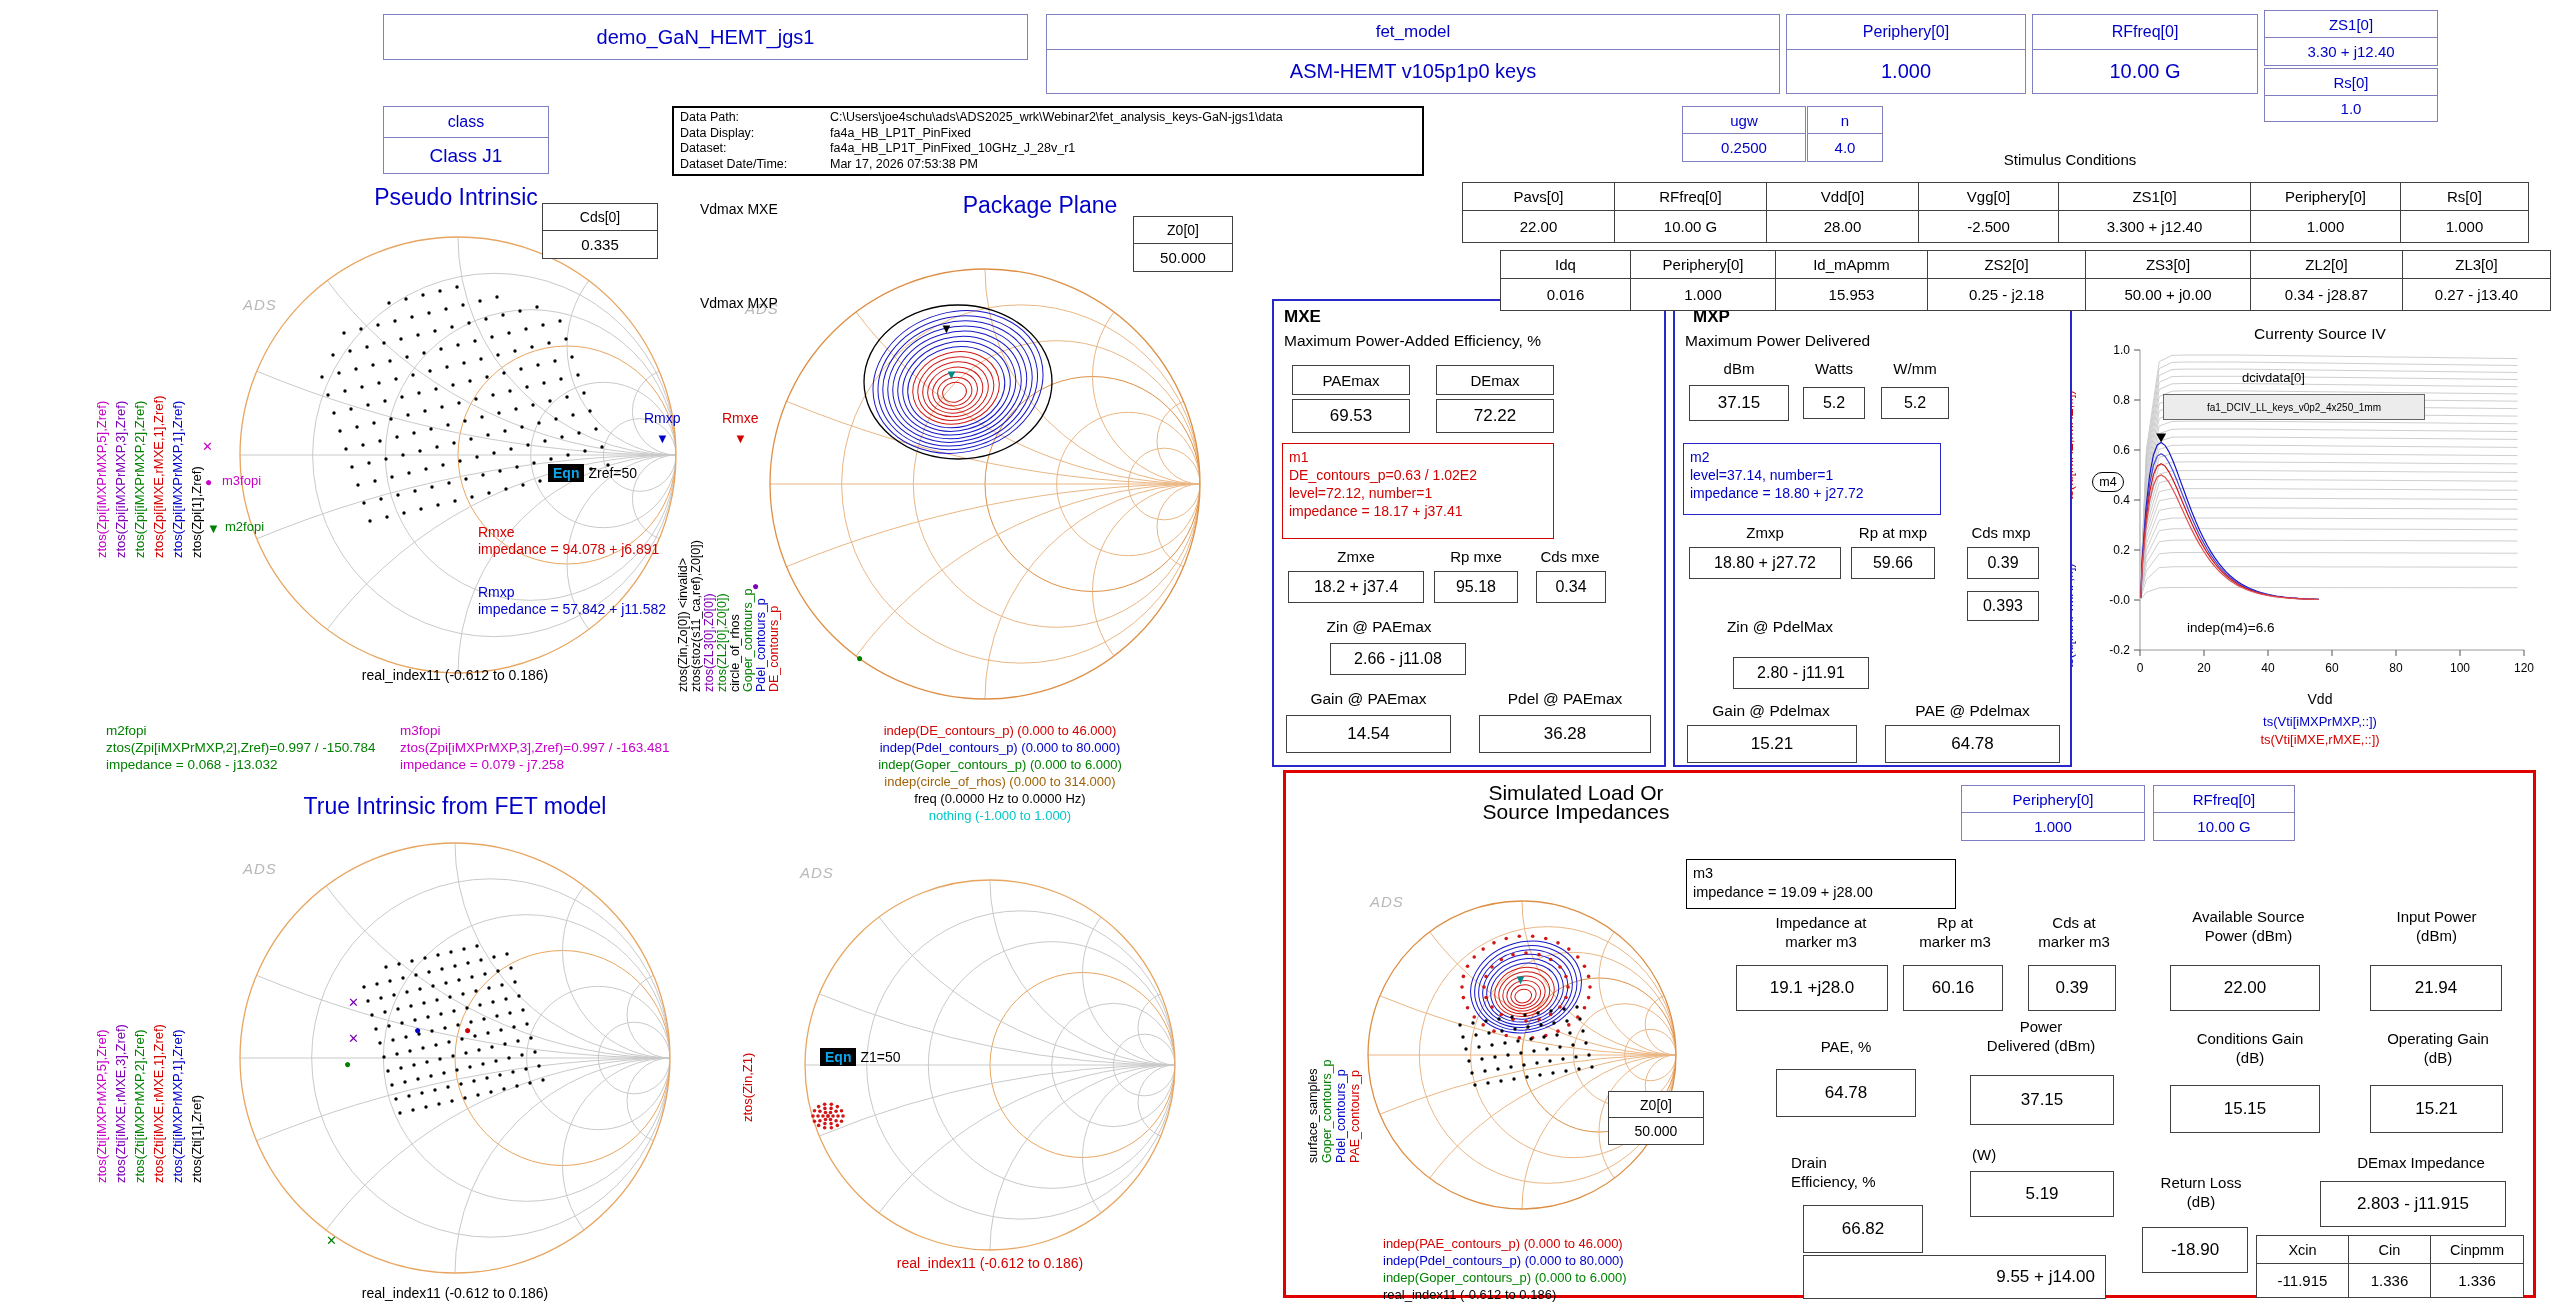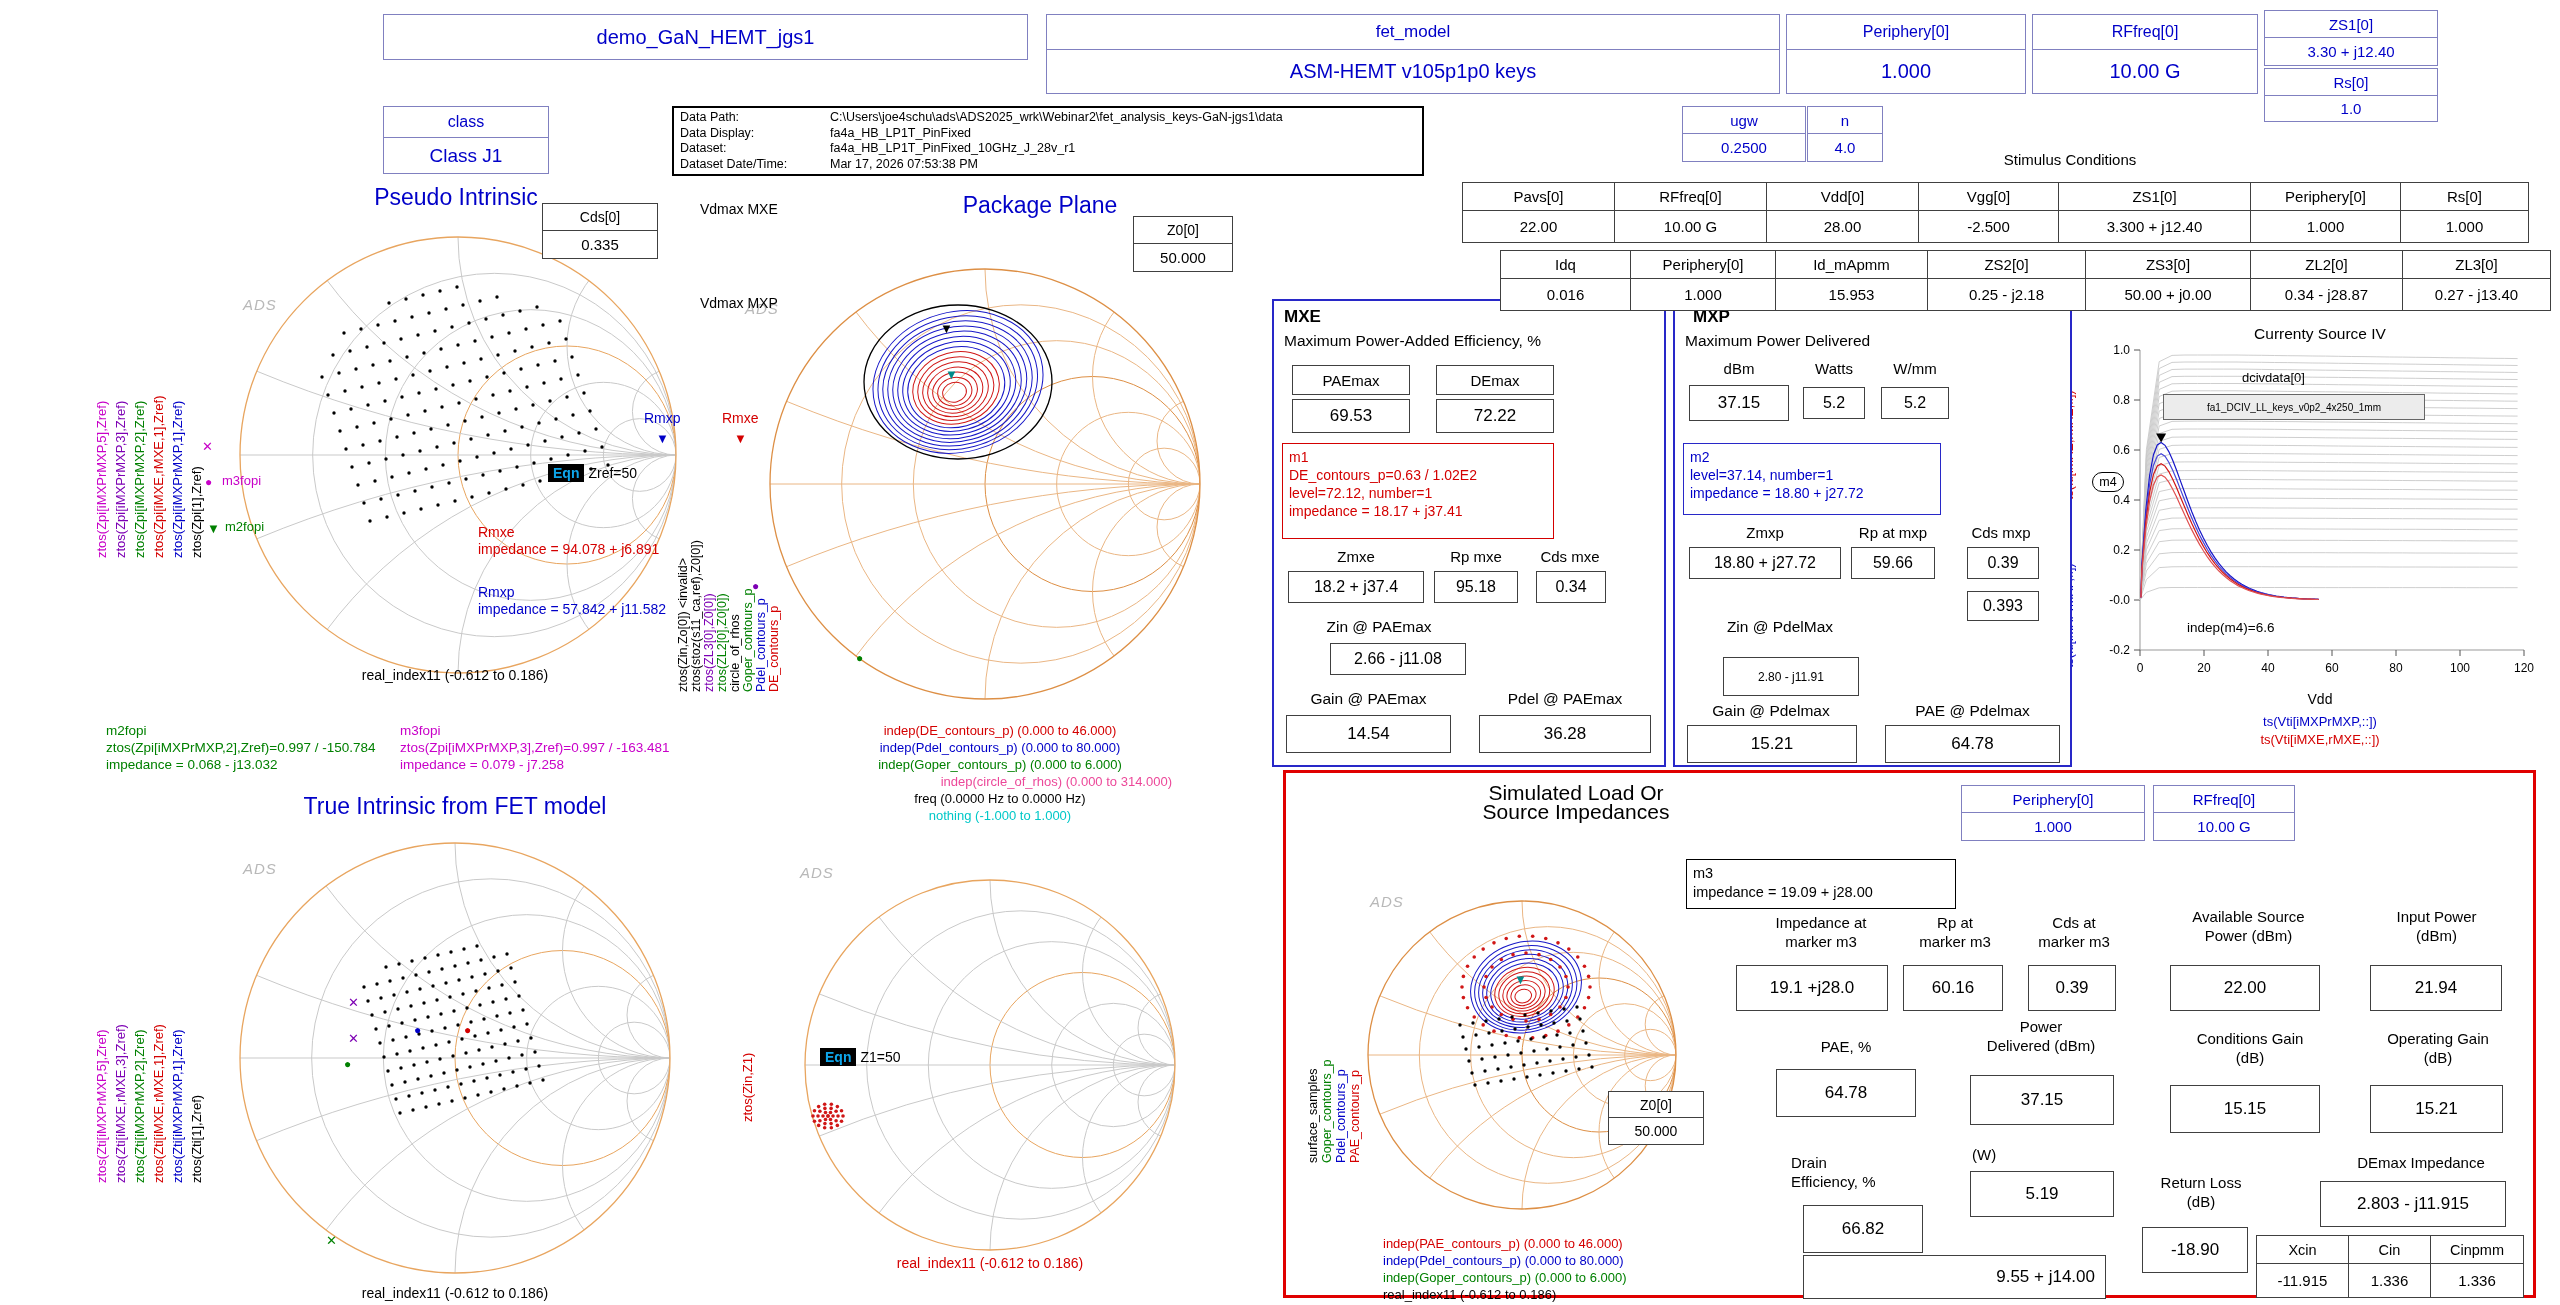--- a/index.html
+++ b/index.html
@@ -588,21 +588,21 @@
 <div class="vlabel" style="left: 754px; top: 692px; font-size: 12.5px; color: rgb(0, 0, 200);">Pdel_contours_p</div>
 <div class="vlabel" style="left: 767px; top: 692px; font-size: 12.5px; color: rgb(212, 0, 0);">DE_contours_p</div>
 <div class="mk" style="left:940px;top:322px;color:#000">▼</div>
 <div class="mk" style="left:945px;top:368px;color:#008b8b">▼</div>
 <div class="mk" style="left:752px;top:580px;color:#7d00b4;font-size:12px">●</div>
 <div class="mk" style="left:856px;top:652px;color:#008000;font-size:12px">●</div>
 <div class="leg" style="left:828px;top:722px;width:344px;text-align:center">
   <div style="color: rgb(212, 0, 0);">indep(DE_contours_p) (0.000 to 46.000)</div>
   <div style="color: rgb(0, 0, 200);">indep(Pdel_contours_p) (0.000 to 80.000)</div>
   <div style="color: rgb(0, 128, 0);">indep(Goper_contours_p) (0.000 to 6.000)</div>
-  <div style="color: #ec4899; text-align: right;">indep(circle_of_rhos) (0.000 to 314.000)</div>
+  <div style="color: #a16207;">indep(circle_of_rhos) (0.000 to 314.000)</div>
   <div style="color: rgb(0, 0, 0);">freq (0.0000 Hz to 0.0000 Hz)</div>
   <div style="color: rgb(0, 200, 200);">nothing (-1.000 to 1.000)</div>
 </div>
 
 <svg id="smith-zin" class="chart-svg" style="left:790px;top:858px" width="400" height="400">
     <defs>
       <clipPath id="cp3">
         <circle cx="200" cy="207" r="185"></circle>
       </clipPath>
     </defs>
@@ -707,21 +707,21 @@
     <div>impedance = 18.80 + j27.72</div>
   </div>
   <div class="lbl" style="left:14px;top:222px;width:152px">Zmxp</div>
   <div class="lbl" style="left:172px;top:222px;width:92px">Rp at mxp</div>
   <div class="lbl" style="left:284px;top:222px;width:84px">Cds mxp</div>
   <div class="box" style="left:14px;top:246px;width:152px;height:32px;font-size:16px">18.80 + j27.72</div>
   <div class="box" style="left:176px;top:246px;width:84px;height:32px;font-size:16px">59.66</div>
   <div class="box" style="left:292px;top:246px;width:72px;height:32px;font-size:16px">0.39</div>
   <div class="box" style="left:292px;top:290px;width:72px;height:30px;font-size:16px">0.393</div>
   <div class="lbl" style="left:30px;top:316px;width:150px;font-size:15.5px">Zin @ PdelMax</div>
-  <div class="box" style="left:48px;top:356px;width:136px;height:39px;font-size:12px">2.80 - j11.91</div>
+  <div class="box" style="left:58px;top:356px;width:136px;height:32px;font-size:16px">2.80 - j11.91</div>
   <div class="lbl" style="left:12px;top:400px;width:168px;font-size:15.5px">Gain @ Pdelmax</div>
   <div class="lbl" style="left:210px;top:400px;width:175px;font-size:15.5px">PAE @ Pdelmax</div>
   <div class="box" style="left:12px;top:424px;width:170px;height:38px">15.21</div>
   <div class="box" style="left:210px;top:424px;width:175px;height:38px">64.78</div>
 </div>
 
 <div class="panel" style="left:2082px;top:322px;width:476px;height:430px;z-index:4">
   <div class="lbl" style="left:0;top:2px;width:476px;font-size:15.5px">Currenty Source IV</div>
   <svg id="iv-svg" style="position:absolute;left:0;top:20px" width="476" height="344">
       <line x1="58" y1="308" x2="442" y2="308" stroke="#999" stroke-width="1"></line>

